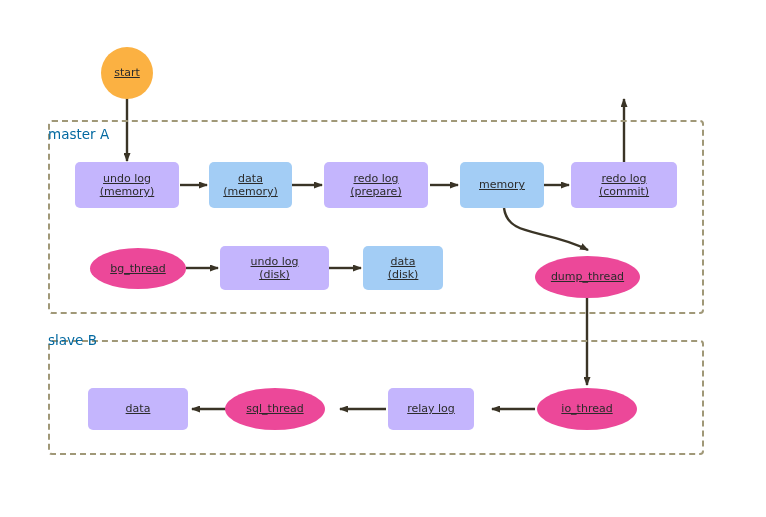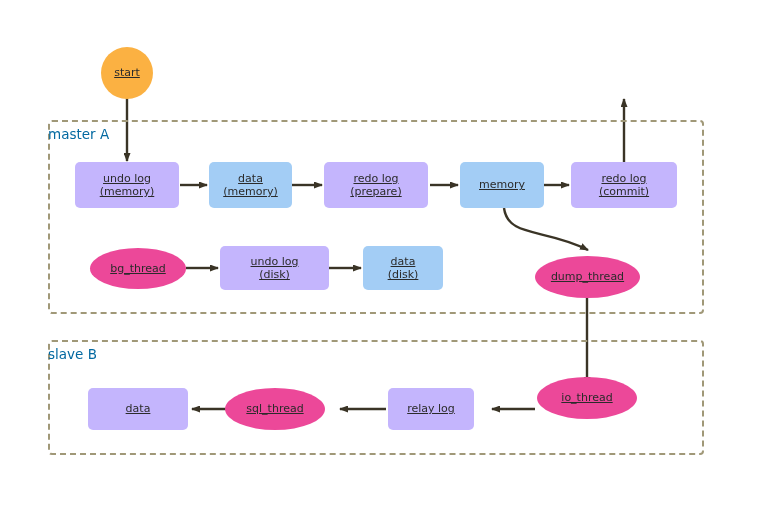--- a/index.html
+++ b/index.html
@@ -89,21 +89,21 @@
       <line x1="535" y1="409" x2="492" y2="409"></line>
       <line x1="386" y1="409" x2="340" y2="409"></line>
       <line x1="233" y1="409" x2="192" y2="409"></line>
     </g>
   </svg>
 
   <div class="group-box" style="left:48px; top:120px; width:656px; height:194px;"></div>
   <div class="group-label" style="left:48px; top:126px; width:656px;">master A</div>
 
   <div class="group-box" style="left:48px; top:340px; width:656px; height:115px;"></div>
-  <div class="group-label" style="left:48px; top:346px; width:656px;">slave B</div>
+  <div class="group-label" style="left:48px; top:332px; width:656px;">slave B</div>
 
   <div class="node circle" style="left:101px; top:47px; width:52px; height:52px;">start</div>
 
   <div class="node rect blue-dark" style="left:75px; top:162px; width:104px; height:46px;">undo log
 (memory)</div>
   <div class="node rect blue-light" style="left:209px; top:162px; width:83px; height:46px;">data
 (memory)</div>
   <div class="node rect blue-dark" style="left:324px; top:162px; width:104px; height:46px;">redo log
 (prepare)</div>
   <div class="node rect blue-light" style="left:460px; top:162px; width:84px; height:46px;">memory</div>
@@ -113,15 +113,15 @@
   <div class="node ellipse green" style="left:90px; top:248px; width:96px; height:41px;">bg_thread</div>
   <div class="node rect blue-dark" style="left:220px; top:246px; width:109px; height:44px;">undo log
 (disk)</div>
   <div class="node rect blue-light" style="left:363px; top:246px; width:80px; height:44px;">data
 (disk)</div>
   <div class="node ellipse green" style="left:535px; top:256px; width:105px; height:42px;">dump_thread</div>
 
   <div class="node rect blue-dark" style="left:88px; top:388px; width:100px; height:42px;">data</div>
   <div class="node ellipse green" style="left:225px; top:388px; width:100px; height:42px;">sql_thread</div>
   <div class="node rect blue-dark" style="left:388px; top:388px; width:86px; height:42px;">relay log</div>
-  <div class="node ellipse green" style="left:537px; top:377px; width:100px; height:42px;">io_thread</div>
+  <div class="node ellipse green" style="left:537px; top:388px; width:100px; height:42px;">io_thread</div>
 
 </div>
 
 </body></html>

